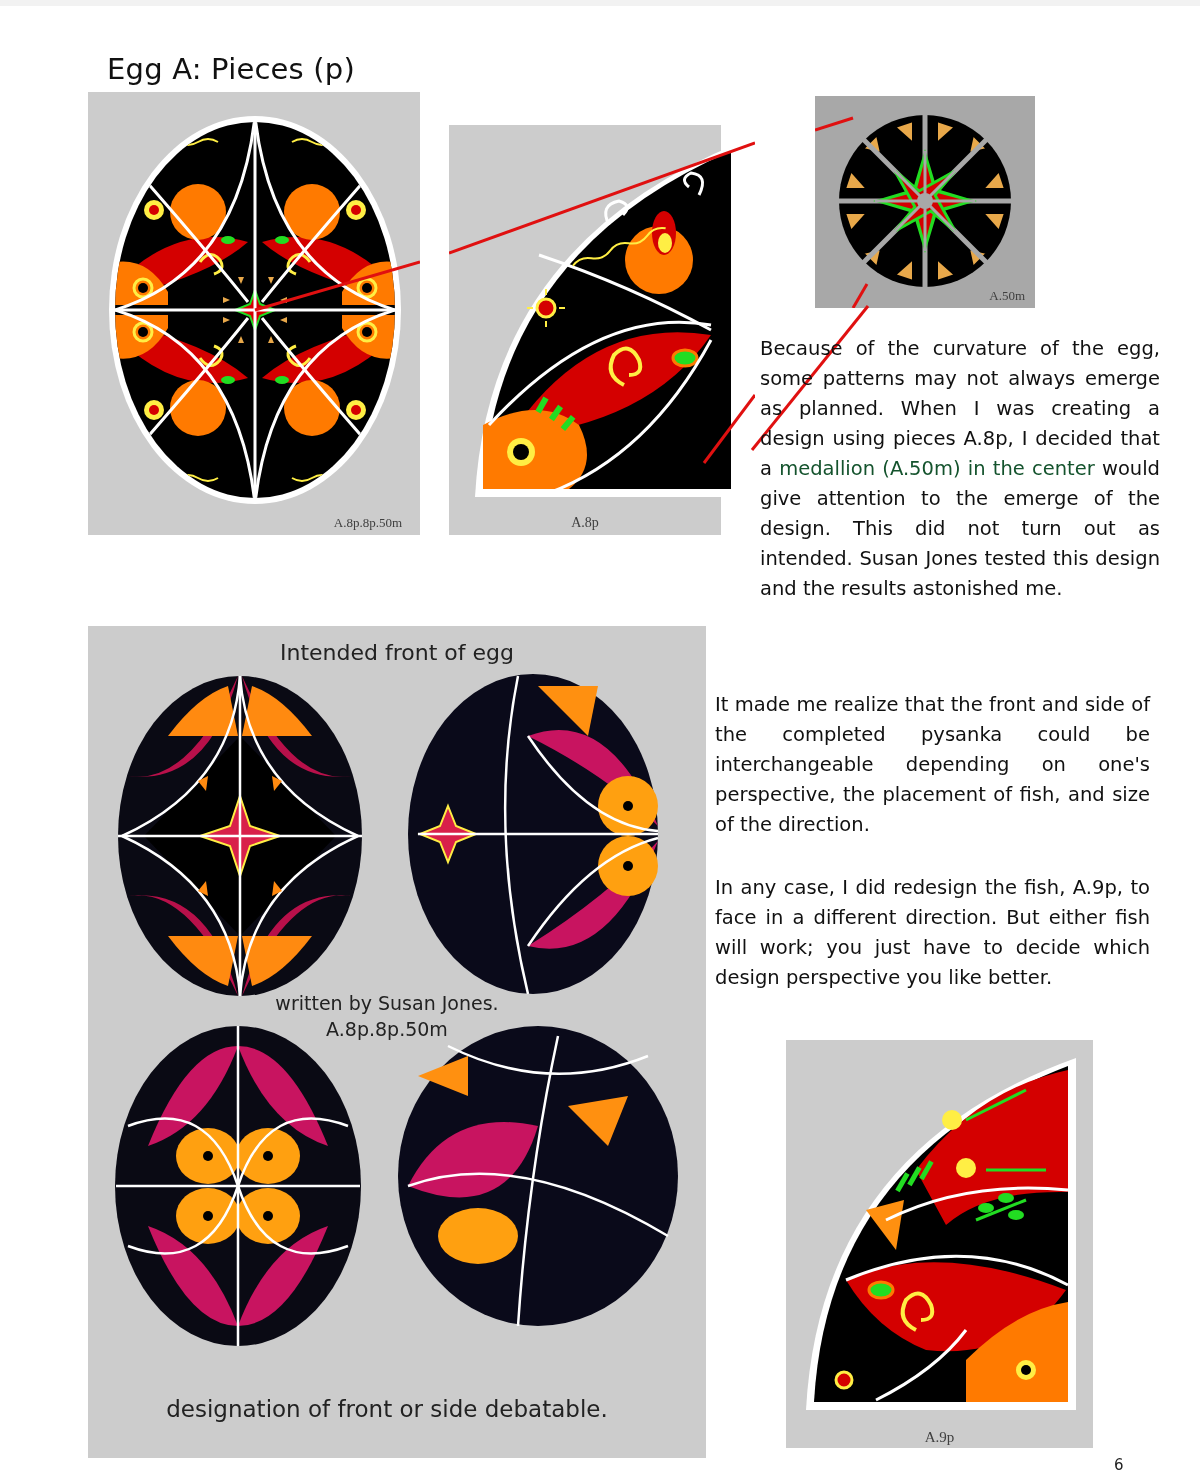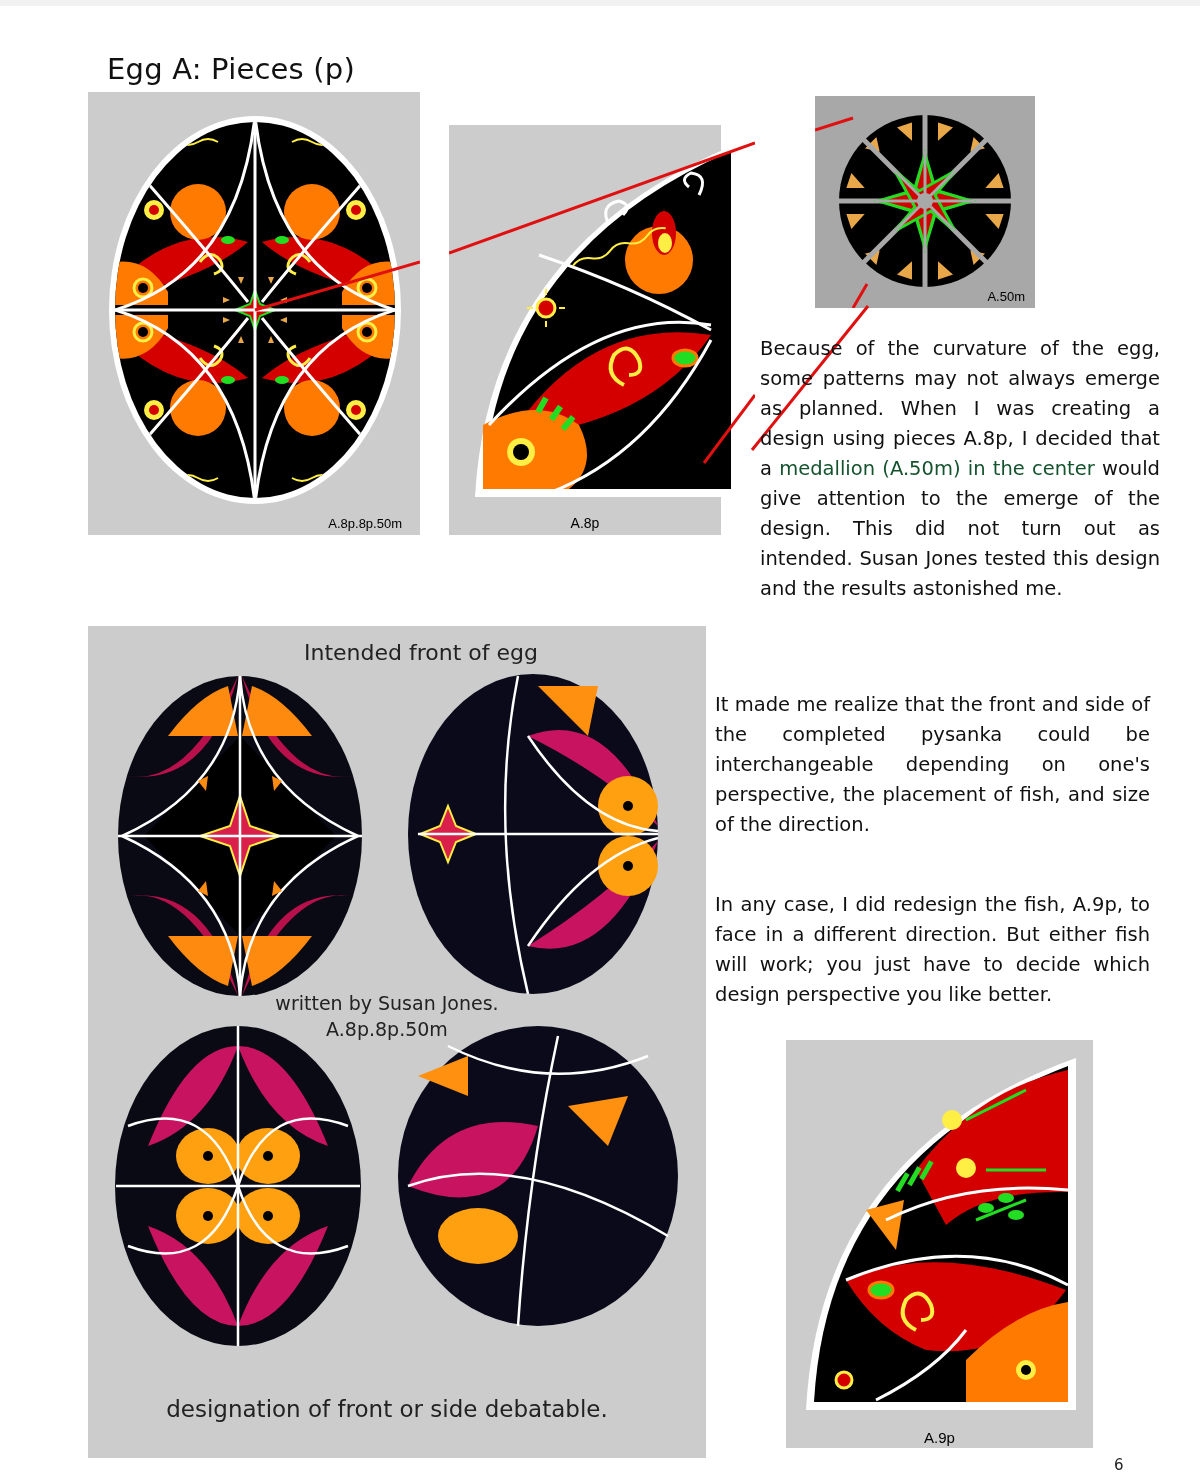--- a/index.html
+++ b/index.html
@@ -1,20 +1,20 @@
 <!DOCTYPE html>
 <html><head>
 <meta charset="utf-8">
 <style>
   html, body { margin:0; padding:0; background:#ffffff; }
   body { width:1200px; height:1484px; position:relative; overflow:hidden; font-family:"DejaVu Sans", sans-serif; color:#111; }
   .topline { position:absolute; left:0; top:0; width:1200px; height:6px; background:#f2f2f2; }
   .title { position:absolute; left:107px; top:52px; font-size:29px; color:#111; letter-spacing:0.2px; }
   .panel { position:absolute; background:#cccccc; }
-  .caption { position:absolute; font-family:Liberation Sans, sans-serif; color:#000000; }
+  .caption { position:absolute; font-family:Liberation Serif, serif; color:#404040; }
   .body-text { position:absolute; font-family:"DejaVu Sans", sans-serif; font-size:19.5px; line-height:30px; text-align:justify; color:#111; }
   .hl { color:#14532d; }
   .pagenum { position:absolute; left:1114px; top:1456px; font-size:15px; color:#222; }
   svg { display:block; }
   .egg-photo-label { position:absolute; width:100%; text-align:center; font-size:21px; color:#222; }
 </style>
 </head>
 <body>
 
 <div class="topline"></div>
@@ -200,21 +200,21 @@
 
 <svg style="position:absolute;left:700px;top:300px;" width="180" height="170">
   <line x1="168" y1="6" x2="52" y2="150" stroke="#e01010" stroke-width="3"></line>
 </svg>
 
 <div class="body-text" style="left:760px;top:334px;width:400px;">
   <span>Because of the curvature of the egg, some patterns may not always emerge as planned. When I was creating a design using pieces A.8p, I decided that a </span><span class="hl">medallion (A.50m) in the center</span><span> would give attention to the emerge of the design. This did not turn out as intended. Susan Jones tested this design and the results astonished me.</span>
 </div>
 
 <div class="panel" style="left:88px;top:626px;width:618px;height:832px;">
-  <div class="egg-photo-label" style="top:14px;font-size:22px;padding-left:24px;">Intended front of egg</div>
+  <div class="egg-photo-label" style="top:14px;font-size:22px;">Intended front of egg</div>
   <svg width="618" height="832" viewBox="0 0 618 832" style="position:absolute;left:0;top:0;">
 
     <g>
       <ellipse cx="152" cy="210" rx="122" ry="160" fill="#0a0a14"></ellipse>
       <path d="M40 150 Q100 160 150 50 Q120 160 40 150 Z" fill="#b8104a"></path>
       <path d="M264 150 Q204 160 154 50 Q184 160 264 150 Z" fill="#b8104a"></path>
       <path d="M40 270 Q100 260 150 370 Q120 260 40 270 Z" fill="#b8104a"></path>
       <path d="M264 270 Q204 260 154 370 Q184 260 264 270 Z" fill="#b8104a"></path>
       <path d="M80 110 Q110 70 140 60 L150 110 Z" fill="#ff8a10"></path>
       <path d="M224 110 Q194 70 164 60 L154 110 Z" fill="#ff8a10"></path>
@@ -295,21 +295,21 @@
       </g>
     </g>
   </svg>
   <div class="egg-photo-label" style="top:366px;font-size:19px;left:-10px;">written by Susan Jones.</div>
   <div class="egg-photo-label" style="top:392px;font-size:19px;left:-10px;">A.8p.8p.50m</div>
   <div class="egg-photo-label" style="top:770px;font-size:23px;left:-10px;">designation of front or side debatable.</div>
 </div>
 
 <div class="body-text" style="left:715px;top:690px;width:435px;">It made me realize that the front and side of the completed pysanka could be interchangeable depending on one's perspective, the placement of fish, and size of the direction.</div>
 
-<div class="body-text" style="left:715px;top:873px;width:435px;margin-top:17px;">In any case, I did redesign the fish, A.9p, to face in a different direction. But either fish will work; you just have to decide which design perspective you like better.</div>
+<div class="body-text" style="left:715px;top:873px;width:435px;">In any case, I did redesign the fish, A.9p, to face in a different direction. But either fish will work; you just have to decide which design perspective you like better.</div>
 
 <div class="panel" style="left:786px;top:1040px;width:307px;height:408px;">
   <svg width="307" height="408" viewBox="0 0 307 408">
     <path d="M20 370 Q34 110 290 18 L290 370 Z" fill="#ffffff"></path>
     <path d="M28 362 Q42 118 282 26 L282 362 Z" fill="#000"></path>
     <path d="M130 130 Q190 50 282 30 L282 152 Q200 150 160 185 Z" fill="#d40000"></path>
     <path d="M60 240 Q150 200 280 250 Q230 320 140 310 Q90 290 60 240 Z" fill="#d40000"></path>
     <path d="M180 362 L180 320 Q230 270 282 262 L282 362 Z" fill="#ff7a00"></path>
     <circle cx="240" cy="330" r="10" fill="#ffee44"></circle>
       <circle cx="240" cy="330" r="5" fill="#000"></circle>

